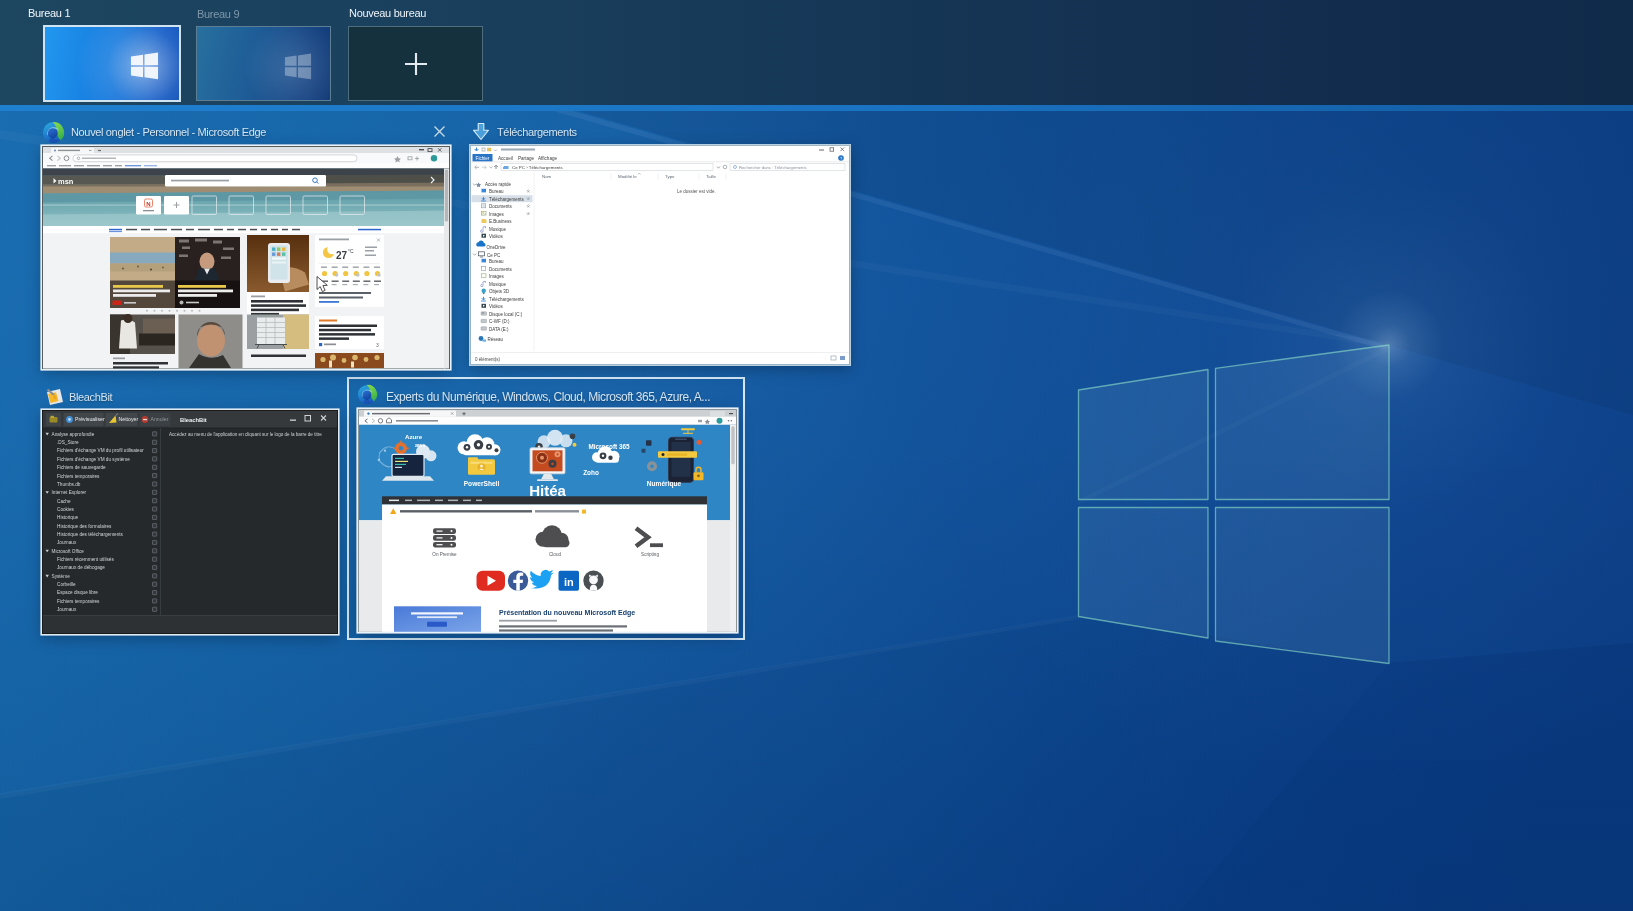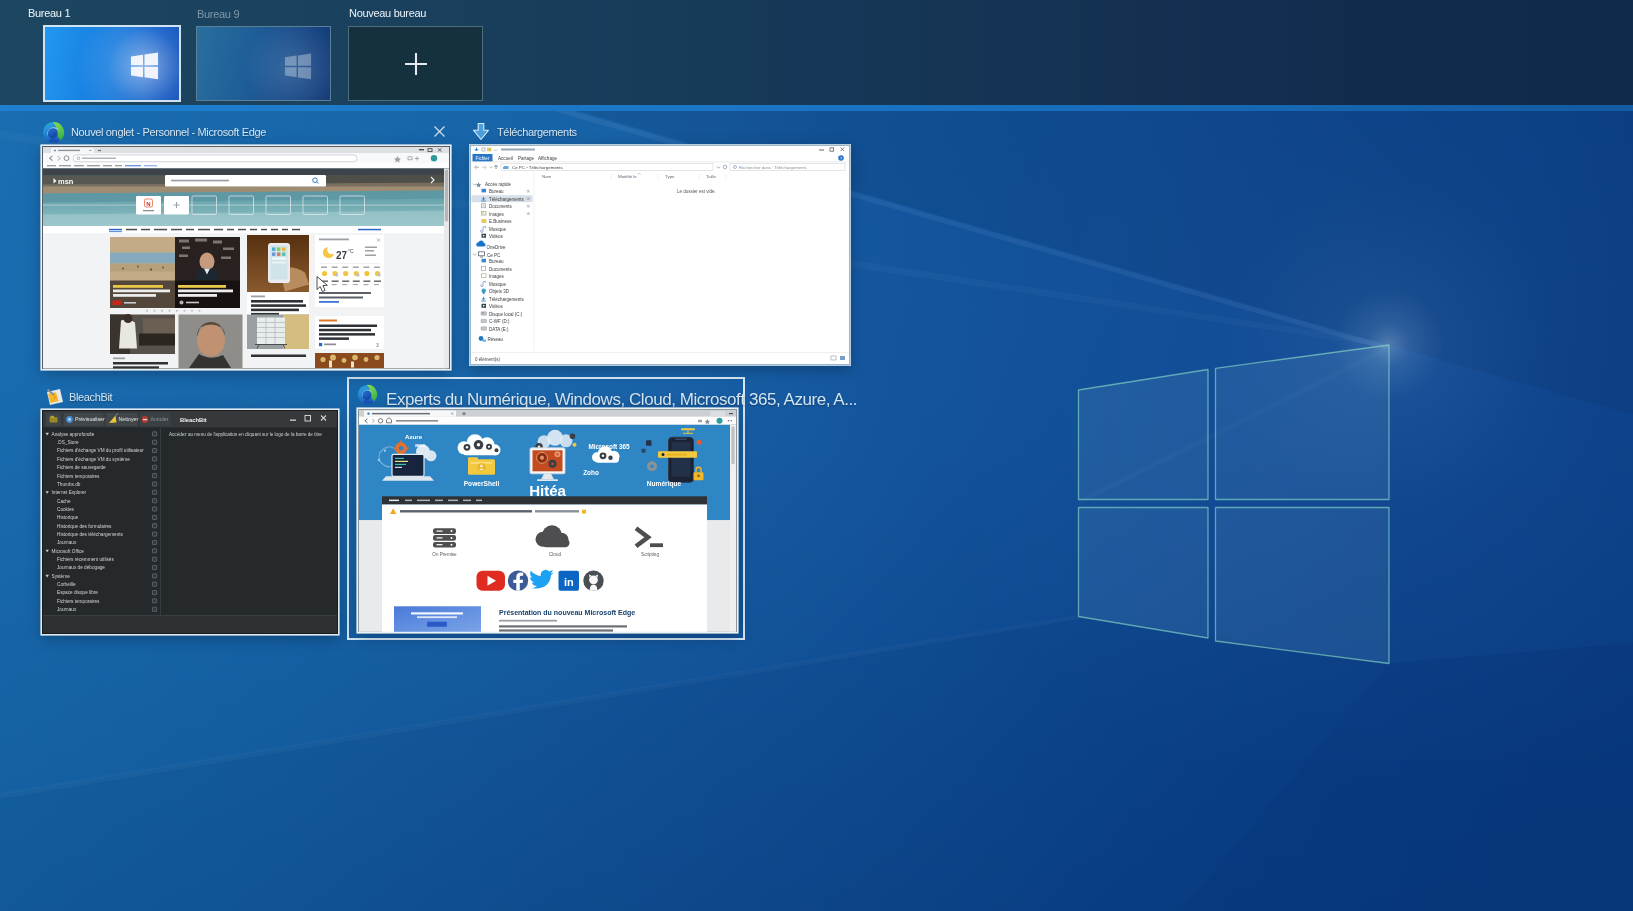--- a/index.html
+++ b/index.html
@@ -157,21 +157,21 @@
 <svg class="abs" style="left:357px;top:384px;" width="21" height="21" viewBox="0 0 24 24">
   <g>
     <circle cx="12" cy="12" r="11" fill="url(#egBase)"></circle>
     <path d="M11.2,1 A11,11 0 0 1 19.4,20.1 Q15.9,16.6 15.6,11.4 Q15.4,4.8 11.2,1 Z" fill="url(#egGreen)"></path>
     <path d="M6.8,21.7 A11,11 0 0 0 18.6,20.8 Q13,19.5 10.5,16 Z" fill="#1a52b4" opacity="0.85"></path>
     <path d="M5.8,15.5 A6.8,6.8 0 0 1 17.8,9.3 A8.6,8.6 0 0 0 5.8,15.5 Z" fill="#b5e2f4" opacity="0.6"></path>
     <circle cx="11.3" cy="12.6" r="5.1" fill="url(#egDark)"></circle>
     <path d="M6.3,13.6 A5.1,5.1 0 0 0 14.8,16.4 A7,7 0 0 1 6.3,13.6 Z" fill="#12459e"></path>
   </g>
 </svg>
-<div class="wtitle" style="left:386px;top:390px;font-size:17px;letter-spacing:-0.45px;">Experts du Numérique, Windows, Cloud, Microsoft 365, Azure, A...</div>
+<div class="wtitle" style="left:386px;top:390px;font-size:12px;letter-spacing:-0.45px;">Experts du Numérique, Windows, Cloud, Microsoft 365, Azure, A...</div>
 
 <svg class="abs" style="left:42px;top:146px;box-shadow:0 0 0 1.6px #e9f2f8, 0 4px 14px rgba(0,20,40,.35);" width="408" height="223" viewBox="0 0 408 223">
 <defs>
   <linearGradient id="waterG" x1="0" y1="0" x2="0" y2="1">
     <stop offset="0" stop-color="#4b828e"></stop>
         <stop offset="0.55" stop-color="#6aa5ae"></stop>
         <stop offset="1" stop-color="#8fc0c5"></stop>
   </linearGradient>
   <linearGradient id="phoneBgG" x1="0" y1="0" x2="0" y2="1">
     <stop offset="0" stop-color="#57300f"></stop>

